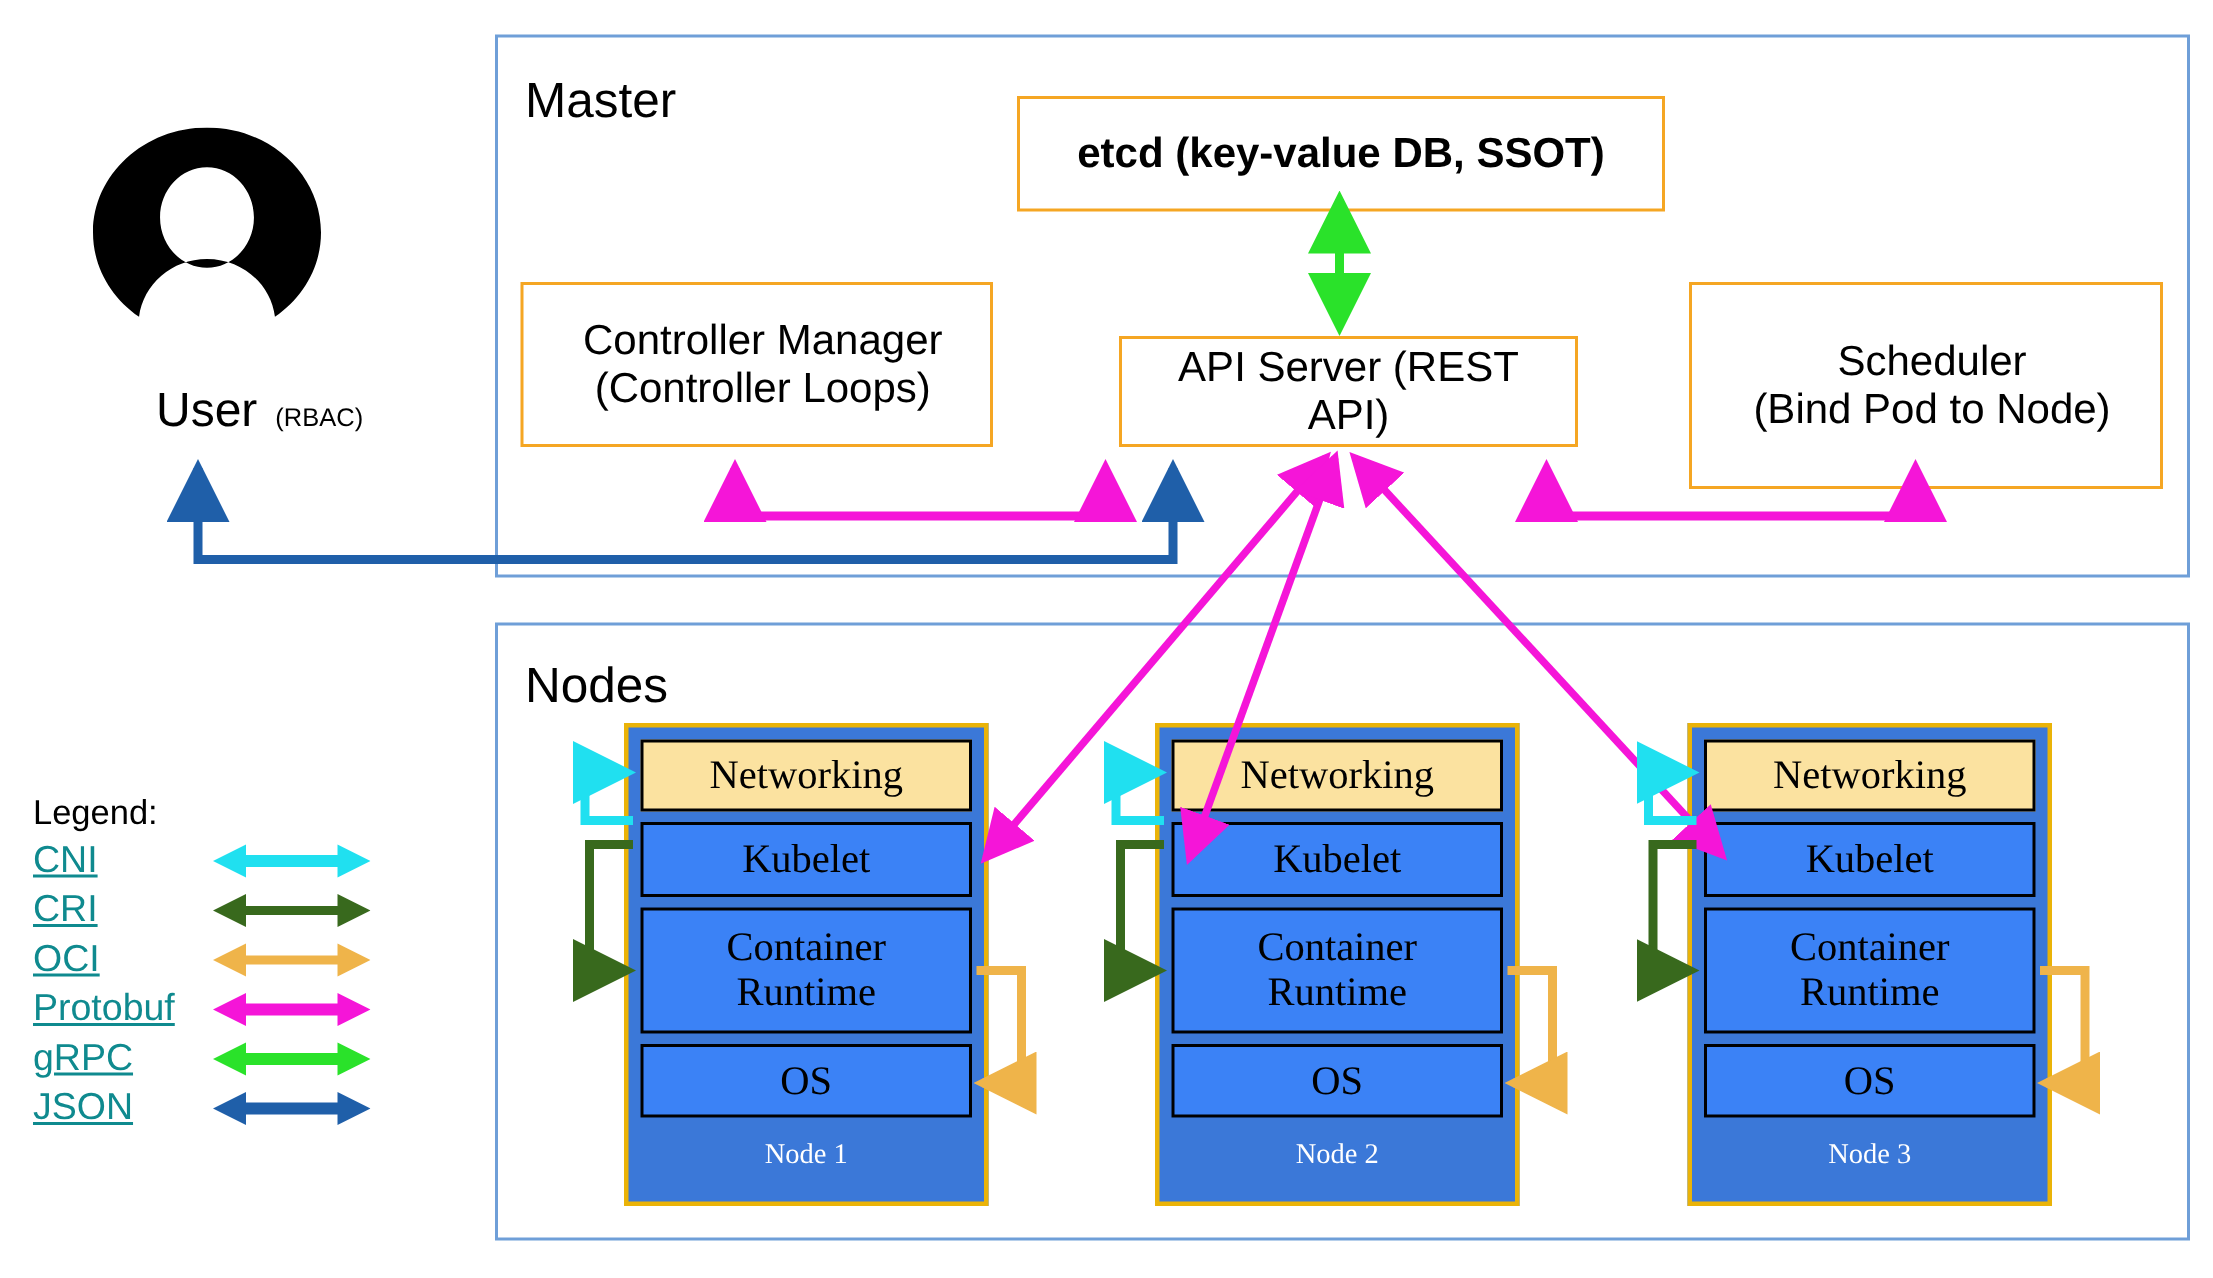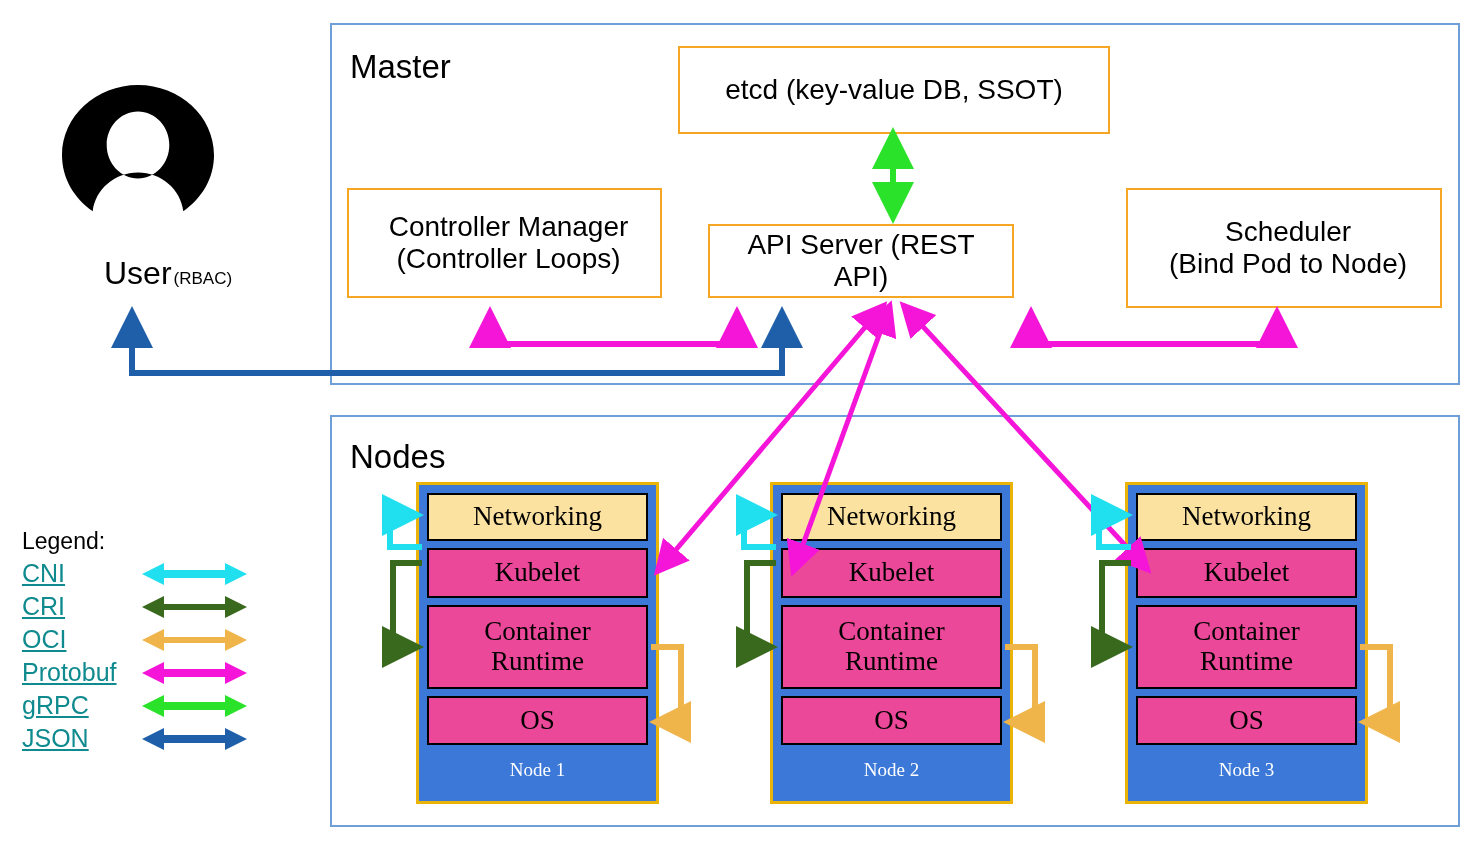--- a/index.html
+++ b/index.html
@@ -80,21 +80,21 @@
     position: absolute;
     background: #3b78d8;
     border: 3px solid #eab308;
     box-sizing: border-box;
     z-index: 4;
     padding: 8px 8px 0 8px;
     font-family: Liberation Serif, serif;
   }
   .node-layer {
     border: 2px solid #000000;
-    background: #ec4899;
+    background: #3b82f6;
     box-sizing: border-box;
     display: flex;
     align-items: center;
     justify-content: center;
     text-align: center;
     color: #000000;
     font-size: 27px;
     line-height: 1.1;
     white-space: pre-line;
     margin-bottom: 7px;
@@ -221,49 +221,49 @@
       <path d="M1131,563 L1102,563 L1102,647 L1127,647" fill="none" stroke="#38691d" stroke-width="6" marker-end="url(#ah-dgreen)"></path>
     </g>
     <g>
       <path d="M1360,647 L1390,647 L1390,722 L1364,722" fill="none" stroke="#efb44a" stroke-width="6" marker-end="url(#ah-amber)"></path>
     </g>
   </svg>
 
   <div class="group-frame" style="left:330px; top:23px; width:1130px; height:362px;"></div>
   <div class="group-title" style="left:350px; top:48px;">Master</div>
 
-  <div class="master-box" style="left:678px; top:46px; width:432px; height:88px;">
+  <div class="master-box" style="left:678px; top:64px; width:432px; height:77px;font-weight:bold;">
     <span class="mb-text">etcd (key-value DB, SSOT)</span>
   </div>
 
   <div class="master-box align-left" style="left:347px; top:188px; width:315px; height:110px;">
     <span class="mb-text">Controller Manager
 (Controller Loops)</span>
   </div>
 
-  <div class="master-box" style="left:708px; top:224px; width:306px; height:74px;">
+  <div class="master-box" style="left:746px; top:224px; width:306px; height:74px;">
     <span class="mb-text">API Server (REST API)</span>
   </div>
 
-  <div class="master-box align-left" style="left:1126px; top:188px; width:316px; height:120px;">
+  <div class="master-box align-left" style="left:1126px; top:188px; width:316px; height:138px;">
     <span class="mb-text">Scheduler
 (Bind Pod to Node)</span>
   </div>
 
   <div id="user-avatar" style="left:62px; top:85px; width:152px; height:140px;">
     <svg width="152" height="140" viewBox="0 0 152 140" xmlns="http://www.w3.org/2000/svg">
       <path d="M76,0 C34.2,0 0,31.3 0,70 C0,93 12,113.4 30.7,126.2
                C33.5,104.4 52.6,87.6 76,87.6 C99.4,87.6 118.5,104.4 121.3,126.2
                C140,113.4 152,93 152,70 C152,31.3 117.8,0 76,0 Z
                M76,26.5 C93.3,26.5 107.3,41.5 107.3,60 C107.3,78.5 93.3,93.5 76,93.5
                C58.7,93.5 44.7,78.5 44.7,60 C44.7,41.5 58.7,26.5 76,26.5 Z" fill="#000000"></path>
     </svg>
   </div>
   <div id="user-caption" style="left:104px; top:255px;">
-    <span class="uc-main">User</span><span class="uc-sub" style="margin-left:2px;">(RBAC)</span>
+    <span class="uc-main">User</span><span class="uc-sub" style="margin-left:12px;">(RBAC)</span>
   </div>
 
   <div class="group-frame" style="left:330px; top:415px; width:1130px; height:412px;"></div>
   <div class="group-title" style="left:350px; top:438px;">Nodes</div>
 
   <div class="node-card" style="left:416px; top:482px; width:243px; height:322px;">
     <div class="node-layer networking" style="height:48px;">
       <span>Networking</span>
     </div>
     <div class="node-layer" style="height:50px;">

